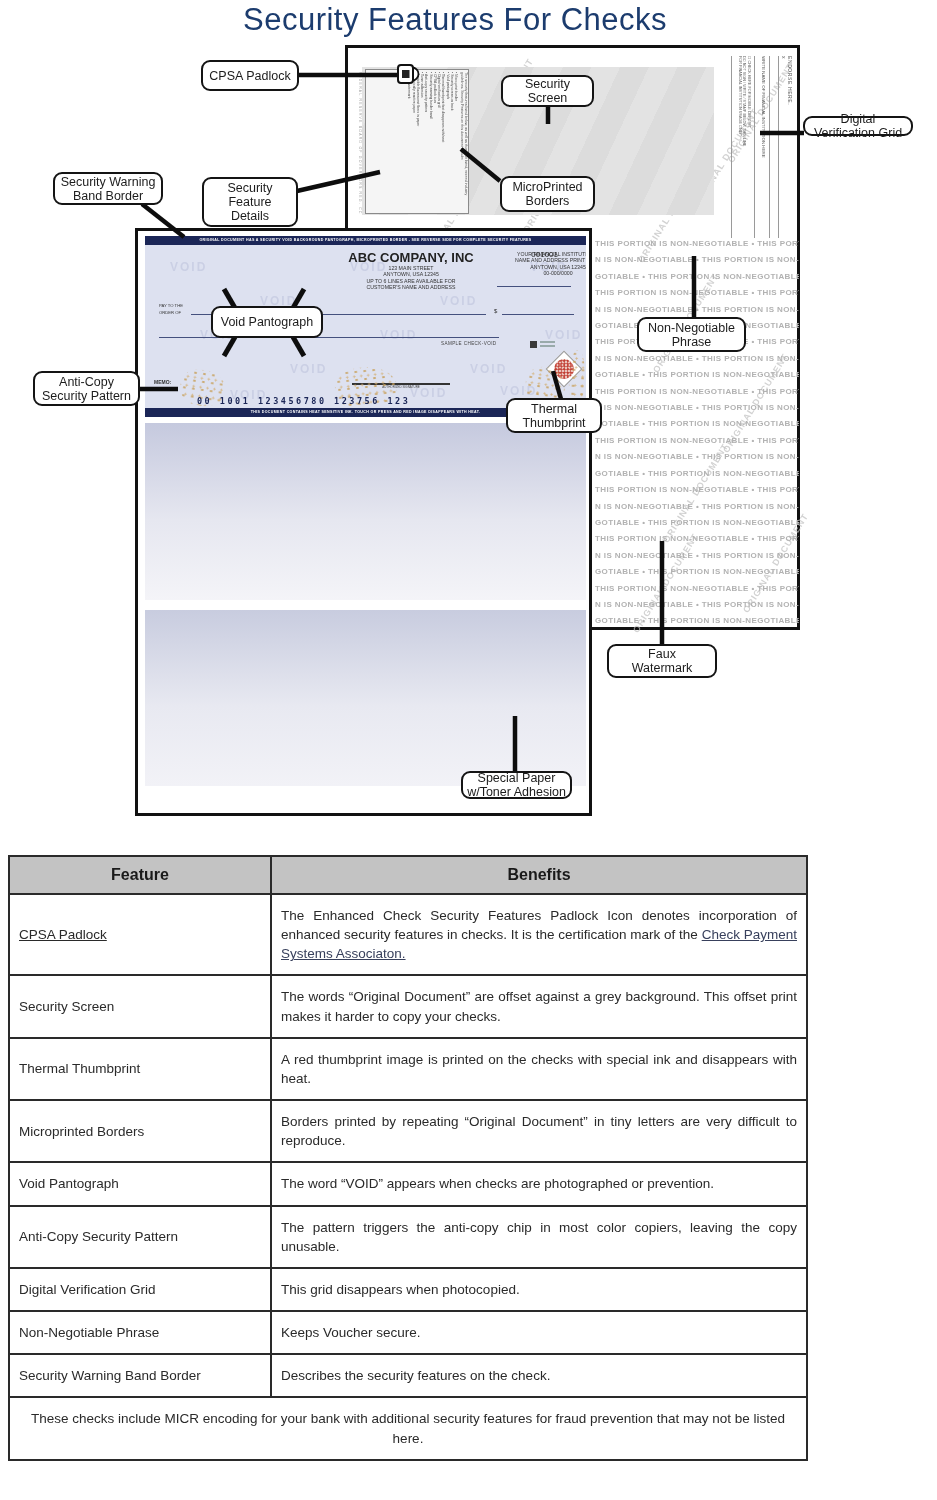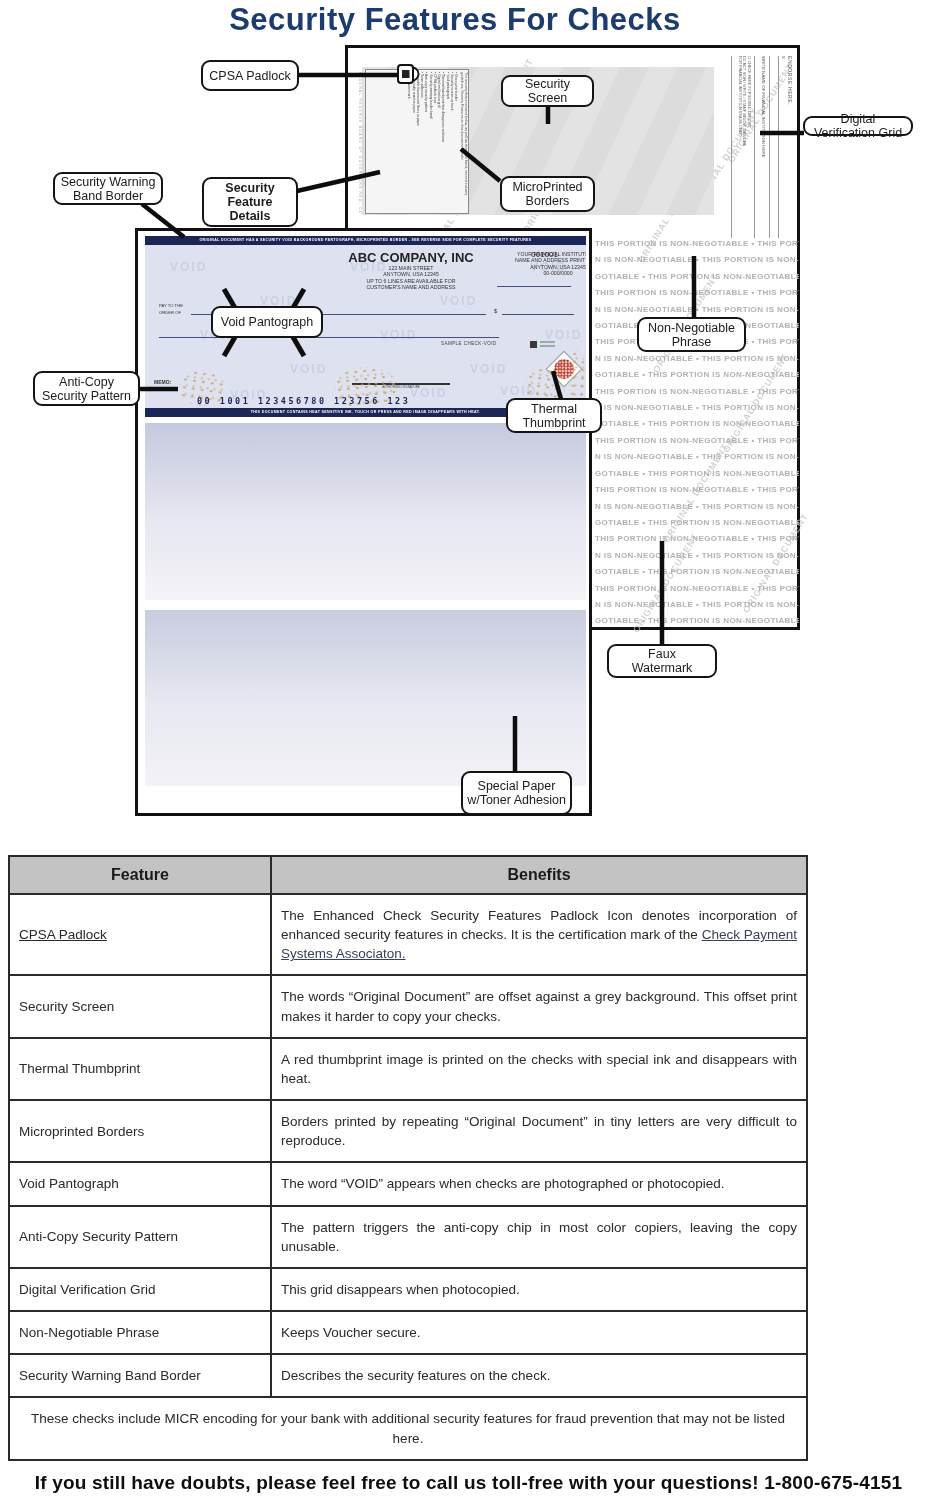--- a/index.html
+++ b/index.html
@@ -1,21 +1,21 @@
 <!DOCTYPE html>
 <html><head>
 <meta charset="utf-8">
 <style>
   * { margin:0; padding:0; box-sizing:border-box; }
   body { background:#fff; font-family:"Liberation Sans", sans-serif; }
   .page { position:relative; width:937px; height:1500px; background:#fff; overflow:hidden; }
 
   
   .title { position:absolute; top:2px; left:0; width:910px; text-align:center;
-           font-size:31px; font-weight:bold; color:#1c3c6e; letter-spacing:.5px; }
+           font-size:31px; font-weight:normal; color:#1c3c6e; letter-spacing:.5px; }
   .callout { position:absolute; z-index:6; background:#fff; border:2px solid #141414;
              border-radius:9px; display:flex; align-items:center; justify-content:center;
              text-align:center; font-size:12.5px; line-height:1.12; color:#1c1c1c;
              white-space:pre-line; padding:2px 4px; }
   svg.lines { position:absolute; left:0; top:0; z-index:5; pointer-events:none; }
 
   
   .backbox { position:absolute; left:345px; top:45px; width:455px; height:585px;
              background:#fff; border:3px solid #111; z-index:1; }
   .grayscreen { position:absolute; left:14px; top:19px; width:352px; height:148px;
@@ -294,34 +294,34 @@
         <path d="M304 356 L293 337"></path>
     </g>
   </svg>
 
   <div class="callout" style="left:201px; top:60px;  width:98px;  height:31px;">CPSA Padlock</div>
   <div class="callout" style="left:501px; top:75px;  width:93px;  height:32px;">Security Screen</div>
   <div class="callout" style="left:803px; top:116px; width:110px; height:20px;">Digital
 Verification Grid</div>
   <div class="callout" style="left:53px;  top:172px; width:110px; height:33px;">Security Warning
 Band Border</div>
-  <div class="callout" style="left:202px; top:177px; width:96px;  height:50px;font-weight:bold;">Security Feature
+  <div class="callout" style="left:202px; top:177px; width:96px;  height:50px;">Security Feature
 Details</div>
   <div class="callout" style="left:500px; top:176px; width:95px;  height:36px;">MicroPrinted
 Borders</div>
   <div class="callout" style="left:211px; top:306px; width:112px; height:32px;">Void Pantograph</div>
   <div class="callout" style="left:637px; top:317px; width:109px; height:35px;">Non-Negotiable
 Phrase</div>
   <div class="callout" style="left:33px;  top:371px; width:107px; height:35px;">Anti-Copy
 Security Pattern</div>
   <div class="callout" style="left:506px; top:398px; width:96px;  height:35px;">Thermal
 Thumbprint</div>
   <div class="callout" style="left:607px; top:644px; width:110px; height:34px;">Faux
 Watermark</div>
-  <div class="callout" style="left:461px; top:771px; width:111px; height:44px;">Special Paper
+  <div class="callout" style="left:461px; top:771px; width:111px; height:28px;">Special Paper
 w/Toner Adhesion</div>
 
   <table class="ftable">
     <thead>
       <tr>
         <th class="fcell">Feature</th>
         <th>Benefits</th>
       </tr>
     </thead>
     <tbody>
@@ -336,21 +336,21 @@
         <tr>
           <td class="fcell">Thermal Thumbprint</td>
           <td class="bcell"><span>A red thumbprint image is printed on the checks with special ink and disappears with heat.</span></td>
         </tr>
         <tr>
           <td class="fcell">Microprinted Borders</td>
           <td class="bcell"><span>Borders printed by repeating “Original Document” in tiny letters are very difficult to reproduce.</span></td>
         </tr>
         <tr>
           <td class="fcell">Void Pantograph</td>
-          <td class="bcell"><span>The word “VOID” appears when checks are photographed or photocopied.</span></td>
+          <td class="bcell"><span>The word “VOID” appears when checks are photographed or prevention.</span></td>
         </tr>
         <tr>
           <td class="fcell">Anti-Copy Security Pattern</td>
           <td class="bcell"><span>The pattern triggers the anti-copy chip in most color copiers, leaving the copy unusable.</span></td>
         </tr>
         <tr>
           <td class="fcell">Digital Verification Grid</td>
           <td class="bcell"><span>This grid disappears when photocopied.</span></td>
         </tr>
         <tr>
@@ -362,14 +362,13 @@
           <td class="bcell"><span>Describes the security features on the check.</span></td>
         </tr>
       </tbody>
     <tfoot>
       <tr>
         <td colspan="2" class="footer-cell">These checks include MICR encoding for your bank with additional security features for fraud prevention that may not be listed here.</td>
       </tr>
     </tfoot>
   </table>
 
-  <div class="hotline">If you still have doubts, please feel free to call us toll-free with your questions! 1-800-675-4151</div>
 </div>
 
 </body></html>

